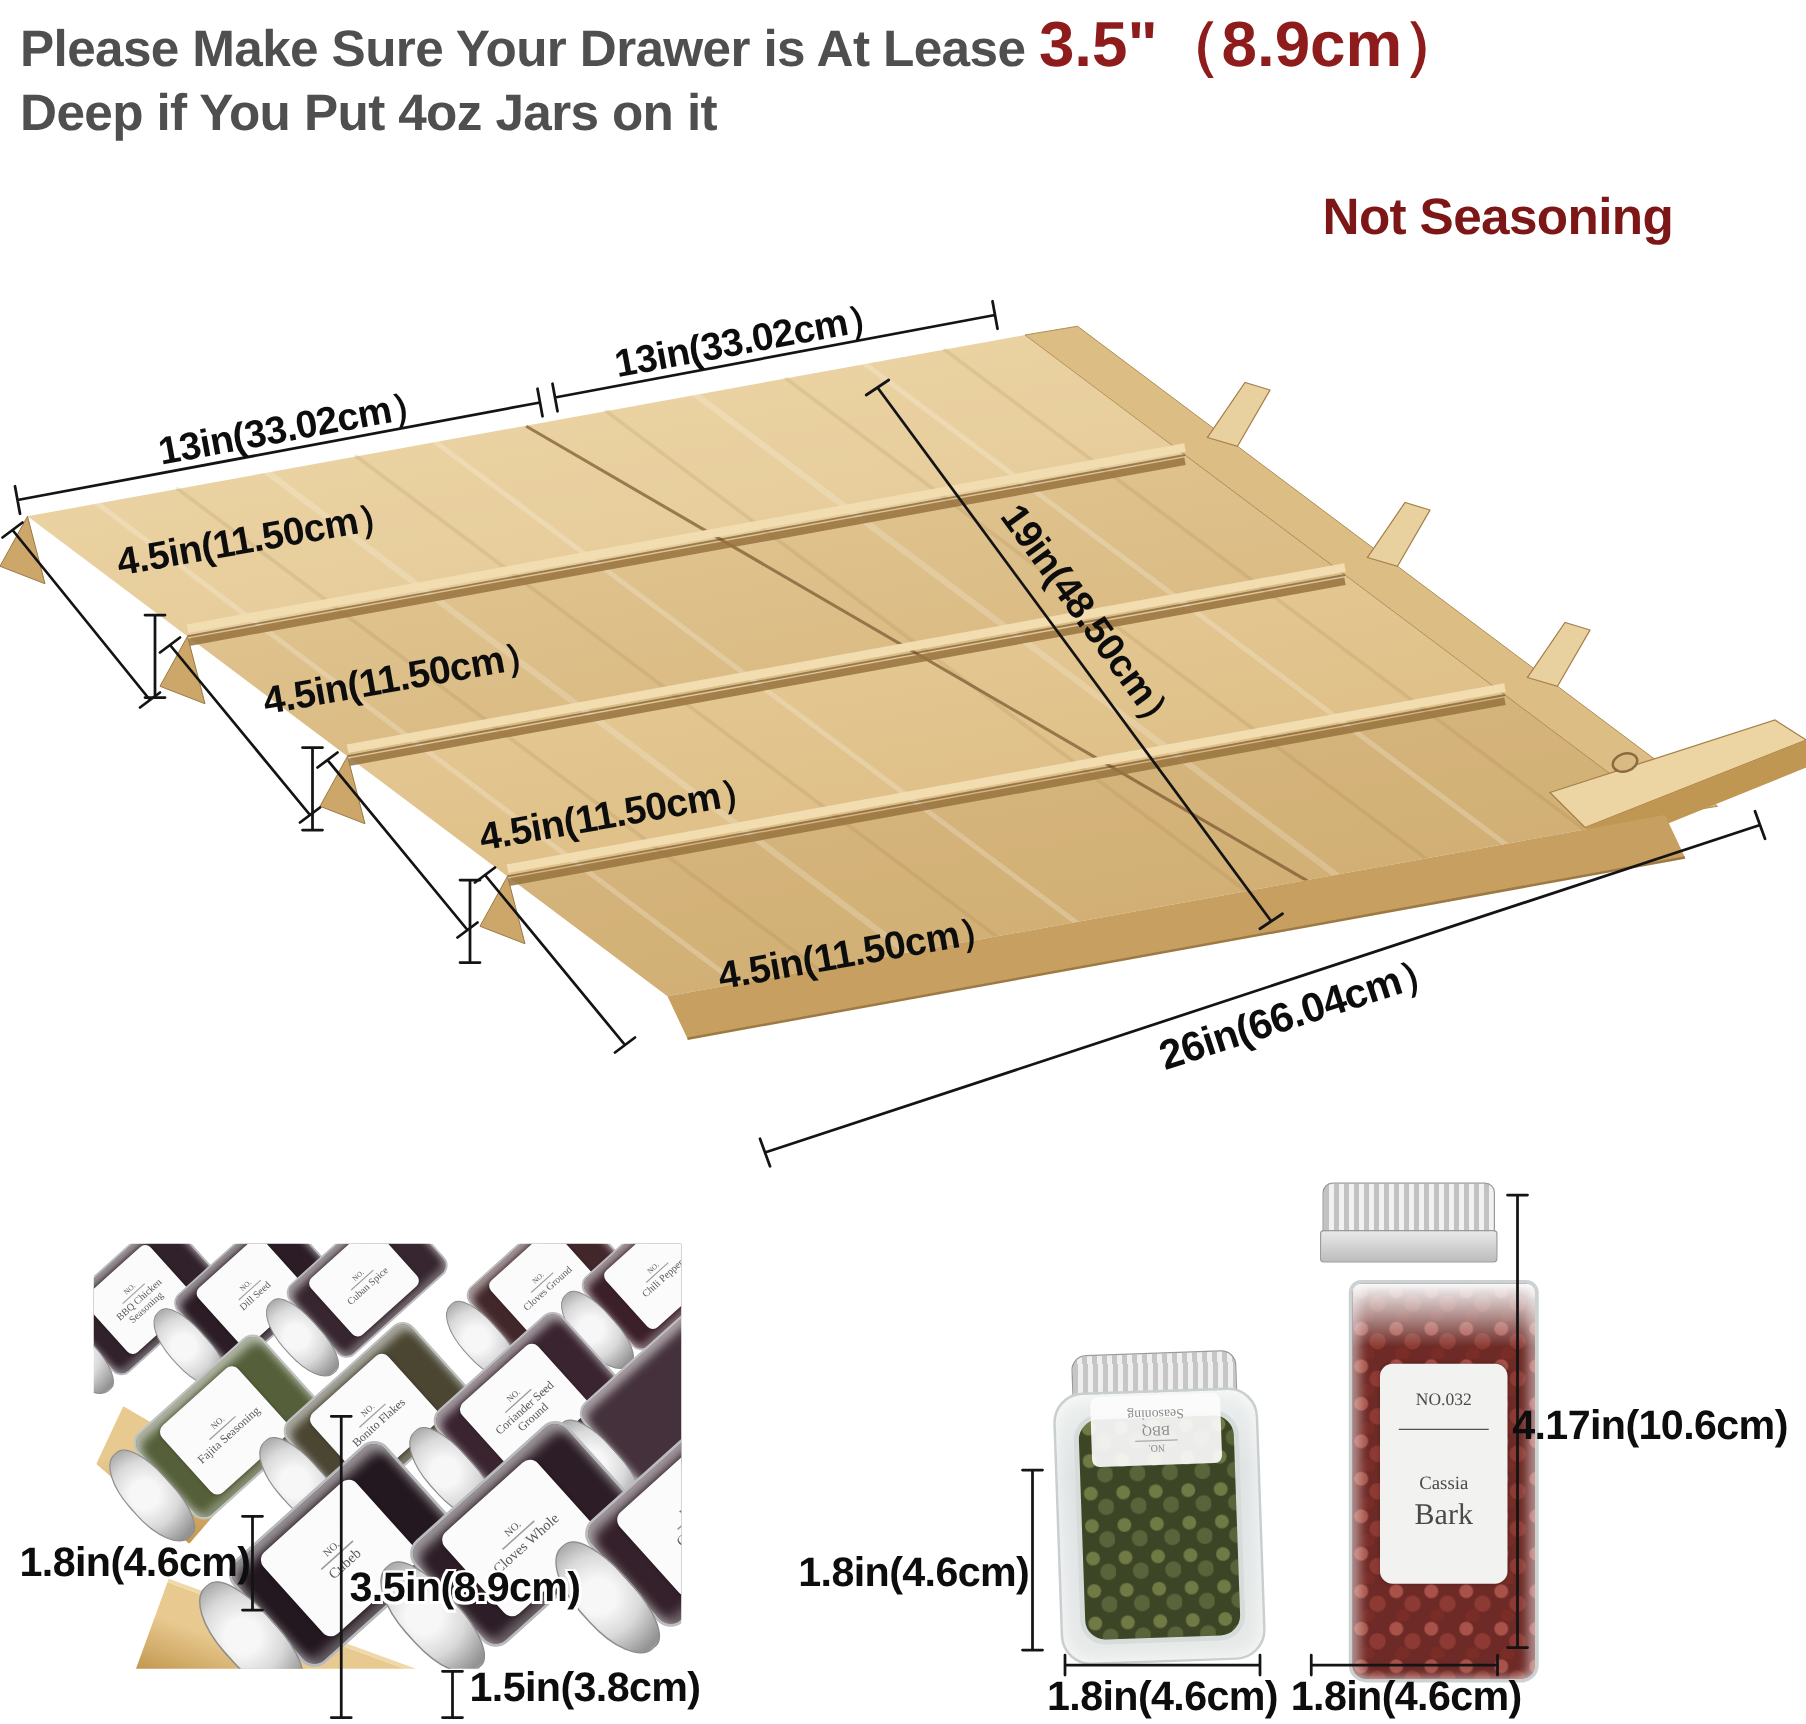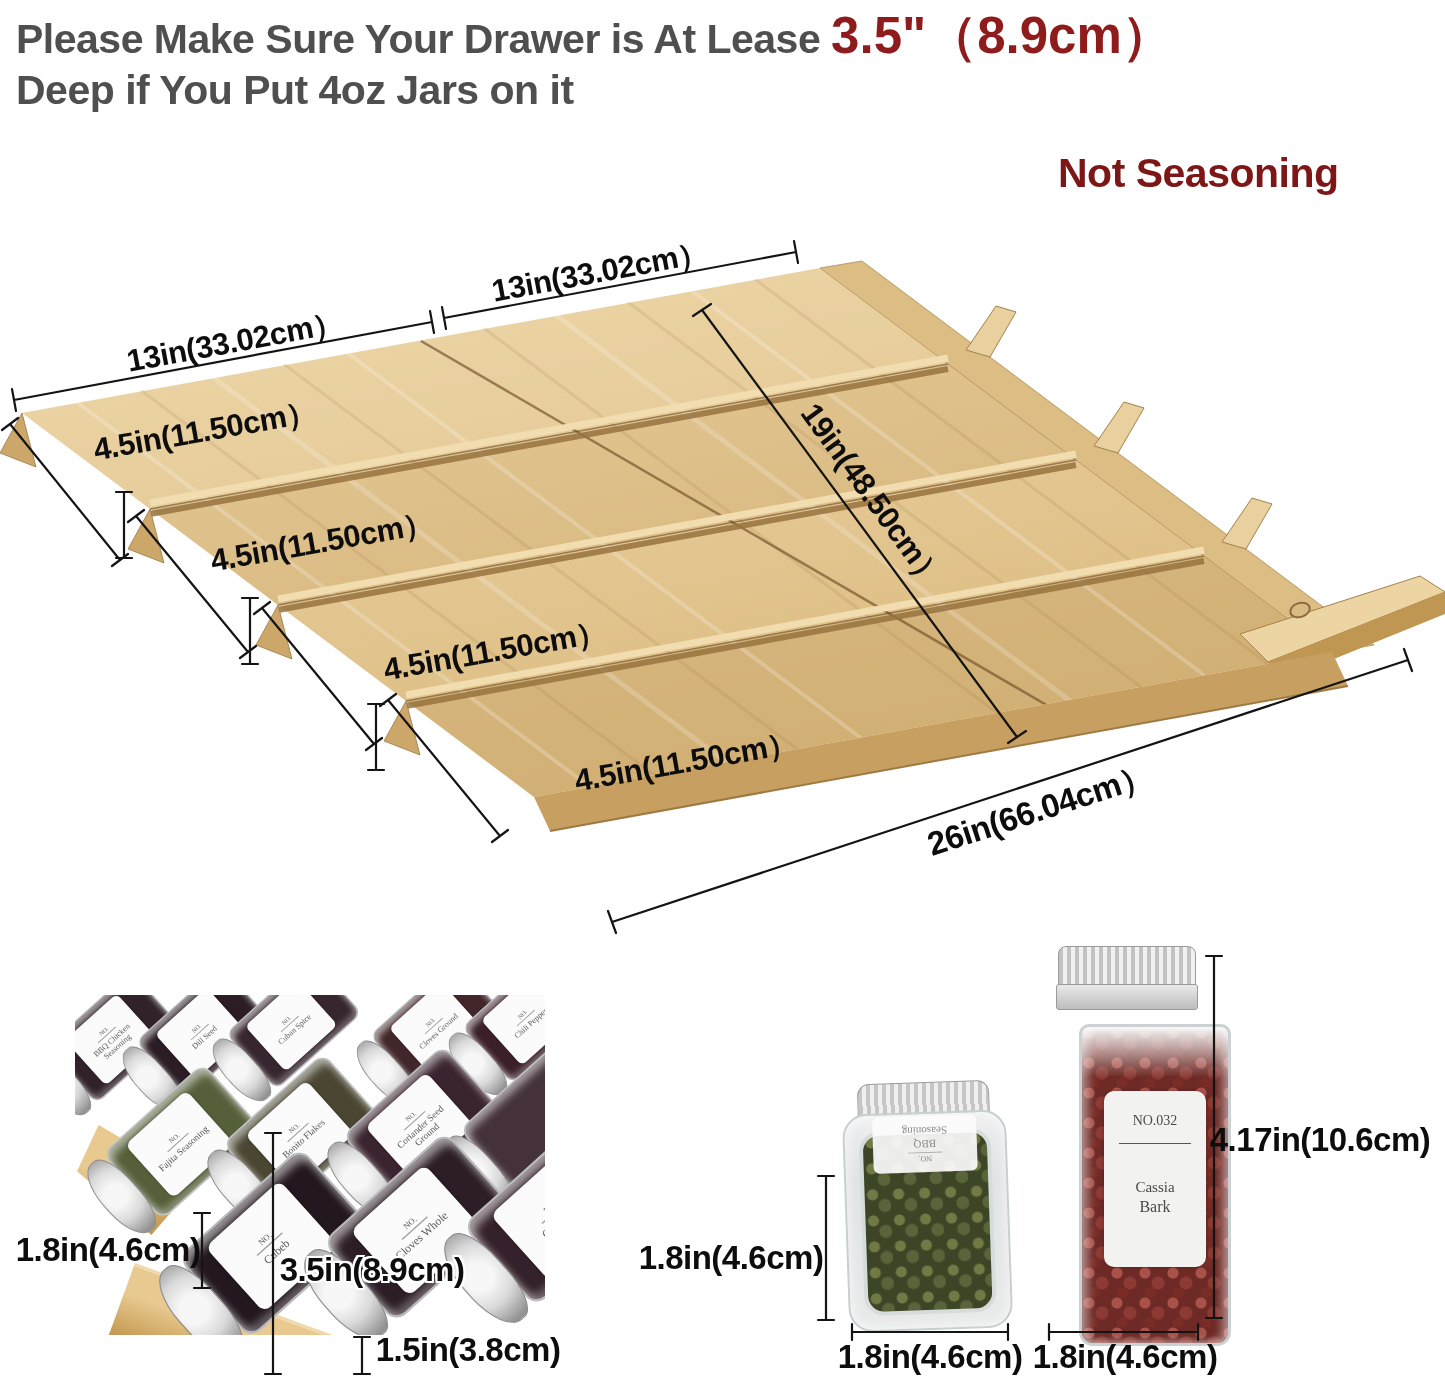--- a/index.html
+++ b/index.html
@@ -76,21 +76,21 @@
         radial-gradient(circle at 20px 16px,#8c3a33 0 6px,rgba(0,0,0,0) 7px),
         radial-gradient(circle at 12px 26px,#7a2d27 0 5px,rgba(0,0,0,0) 6px);
       background-size:100% 100%,28px 30px,28px 30px,28px 30px;
       box-shadow:inset 6px 0 8px rgba(255,255,255,.45),inset -6px 0 8px rgba(255,255,255,.45);margin-left:27px;}
   .standjar .slabel{position:absolute;left:22px;top:64px;width:102px;height:176px;background:#f2f2f1;
       border-radius:10px;box-shadow:0 0 3px rgba(0,0,0,.25);display:flex;flex-direction:column;
       align-items:center;color:#4a4a4a;font-family:"Liberation Serif",serif;}
   .standjar .sno{font-size:14px;margin-top:22px;}
   .standjar .srule{width:72px;border-bottom:1.5px solid #555;margin-top:14px;}
   .standjar .sn1{font-size:15px;margin-top:34px;line-height:1.25;}
-  .standjar .sn2{font-size:16px;line-height:1.25;}
+  .standjar .sn2{font-size:24px;line-height:1.25;}
 </style>
 </head>
 <body>
 
 <div class="stage">
 
   <svg class="layer base" viewBox="0 0 1445 1379">
     <defs>
       <linearGradient id="woodg" x1="0" y1="0" x2="0.45" y2="1">
         <stop offset="0" stop-color="#eed7a6"></stop>

